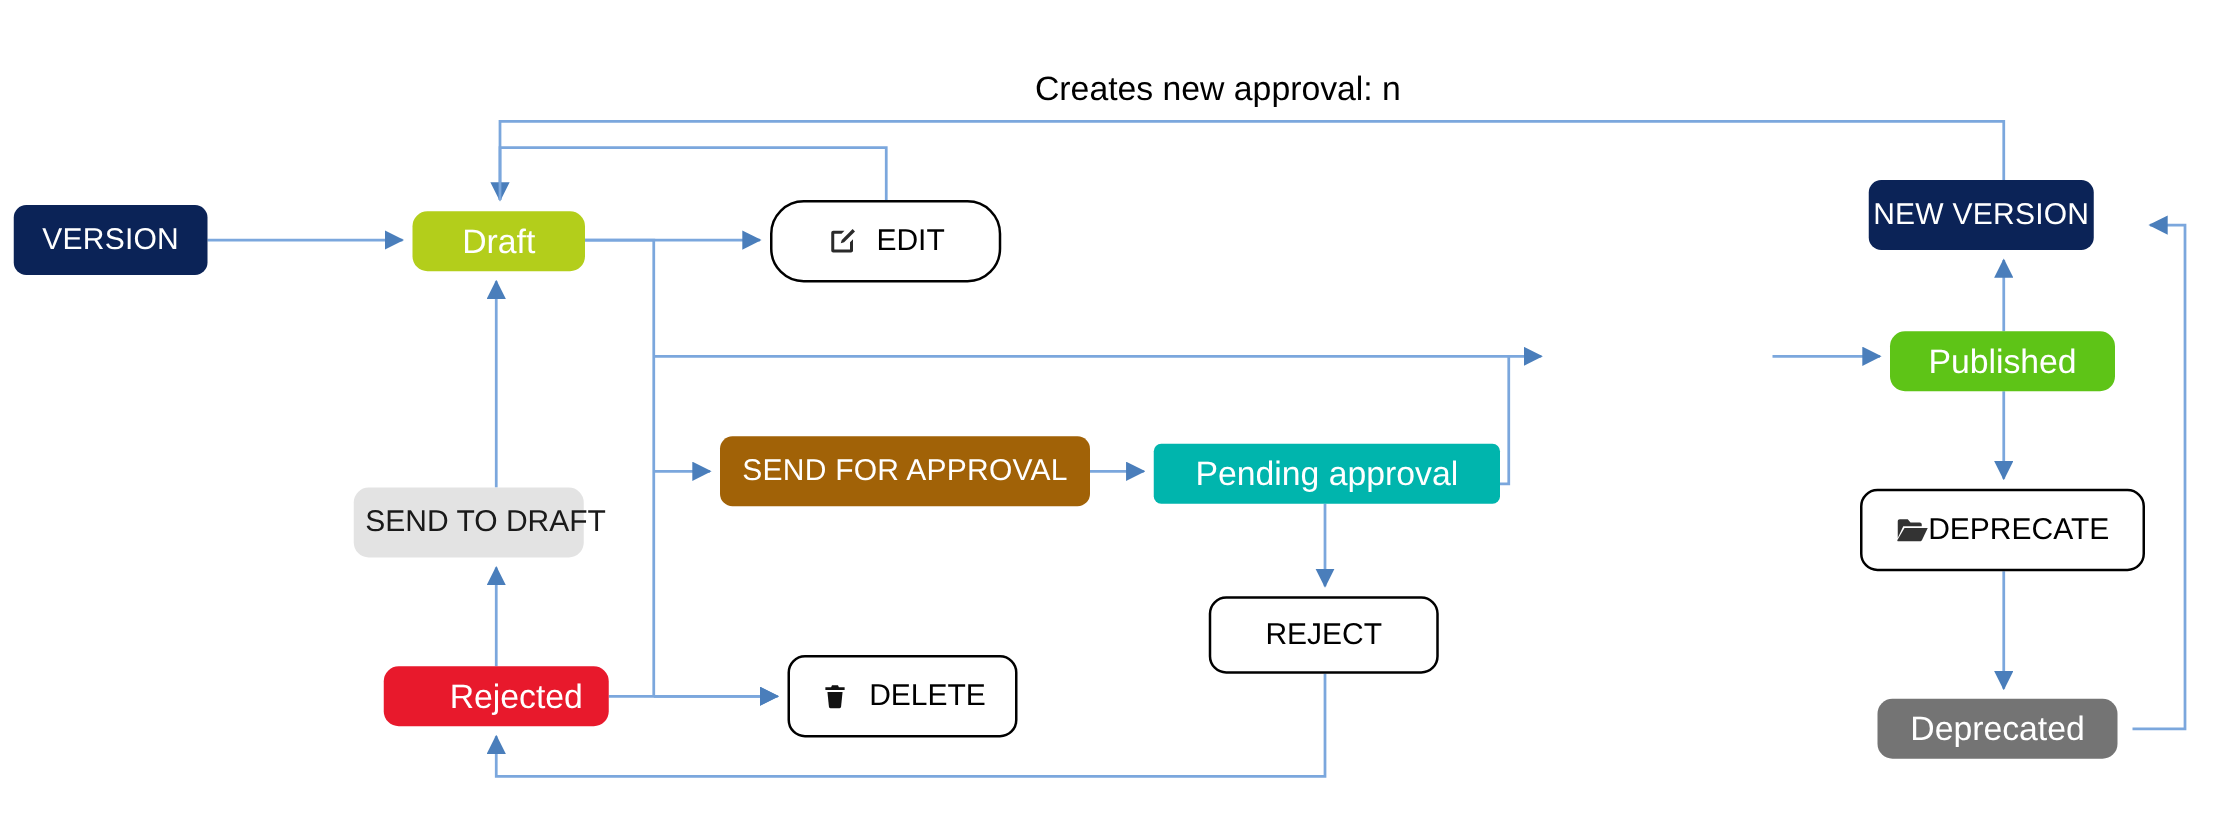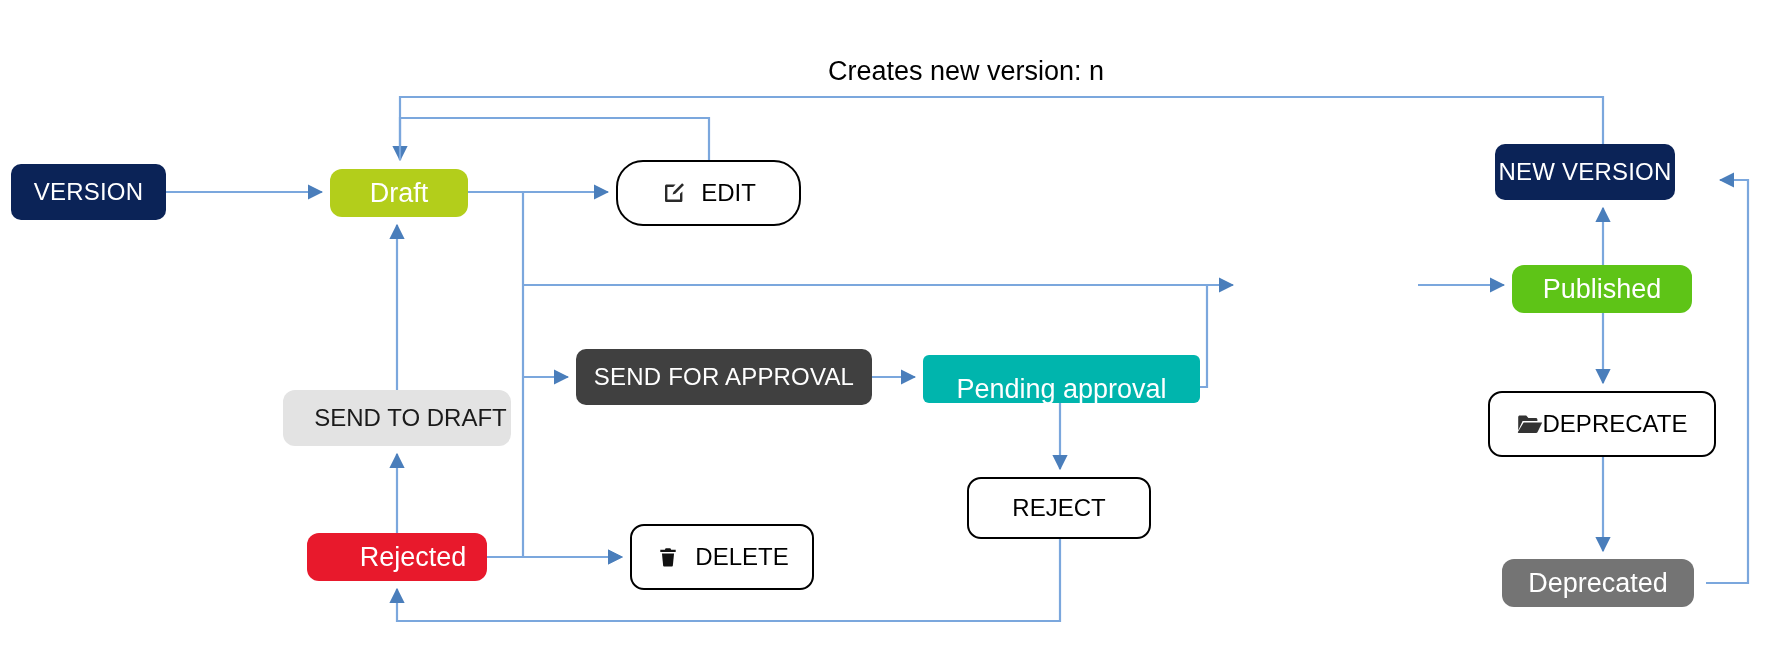--- a/index.html
+++ b/index.html
@@ -127,21 +127,21 @@
 
       <path d="M 1603 313 L 1603 383" marker-end="url(#ah)"></path>
 
       <path d="M 1603 457 L 1603 551" marker-end="url(#ah)"></path>
 
       <path d="M 1706 583 L 1748 583 L 1748 180 L 1720 180" marker-end="url(#ah)"></path>
 
     </g>
   </svg>
 
-  <div class="edge-label" style="left:828px; top:56px;">Creates new version: n</div>
+  <div class="edge-label" style="left:828px; top:56px;">Creates new approval: n</div>
 
   <div class="node action" style="left:11px; top:164px; width:155px; height:56px; background:#0b2357;">
     <span class="lbl">VERSION</span>
   </div>
 
   <div class="node state" style="left:330px; top:169px; width:138px; height:48px; background:#b3ce1b;">
     <span class="lbl">Draft</span>
   </div>
 
   <div class="node outline" style="left:616px; top:160px; width:185px; height:66px;border-radius:27px;">
@@ -152,29 +152,29 @@
       </svg>
     </span>
     <span class="lbl">EDIT</span>
   </div>
 
 
   <div class="node state" style="left:1512px; top:265px; width:180px; height:48px; background:#5ec417;">
     <span class="lbl">Published</span>
   </div>
 
-  <div class="node action" style="left:576px; top:349px; width:296px; height:56px; background:#404040;">
+  <div class="node action" style="left:576px; top:349px; width:296px; height:56px; background:#a16207;">
     <span class="lbl">SEND FOR APPROVAL</span>
   </div>
 
-  <div class="node state" style="left:923px; top:355px; width:277px; height:48px; background:#00b5ad; border-radius:6px;align-items:flex-end;">
+  <div class="node state" style="left:923px; top:355px; width:277px; height:48px; background:#00b5ad; border-radius:6px;">
     <span class="lbl">Pending approval</span>
   </div>
 
-  <div class="node softgray" style="left:283px; top:390px; width:228px; height:56px;padding-left:27px;">
+  <div class="node softgray" style="left:283px; top:390px; width:184px; height:56px;padding-left:27px;">
     <span class="lbl">SEND TO DRAFT</span>
   </div>
 
   <div class="node outline" style="left:967px; top:477px; width:184px; height:62px;">
     <span class="lbl">REJECT</span>
   </div>
 
   <div class="node state" style="left:307px; top:533px; width:180px; height:48px; background:#e8192c;padding-left:32px;">
     <span class="lbl">Rejected</span>
   </div>

